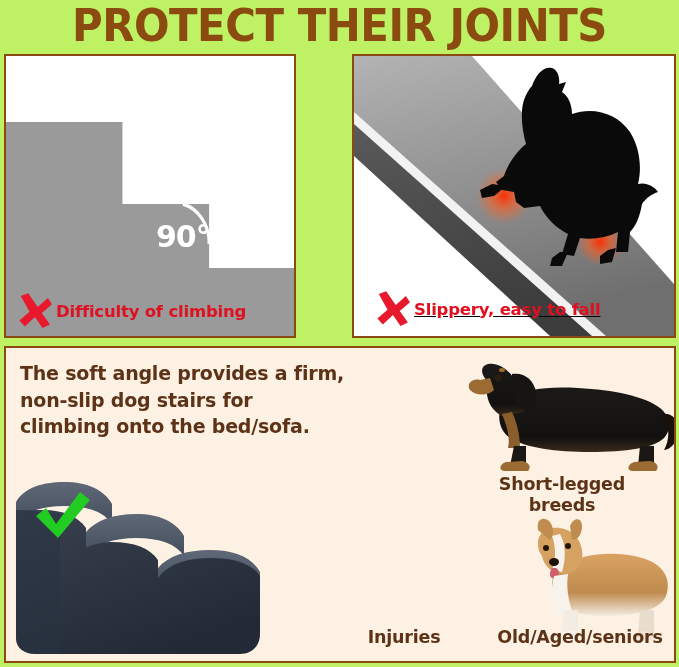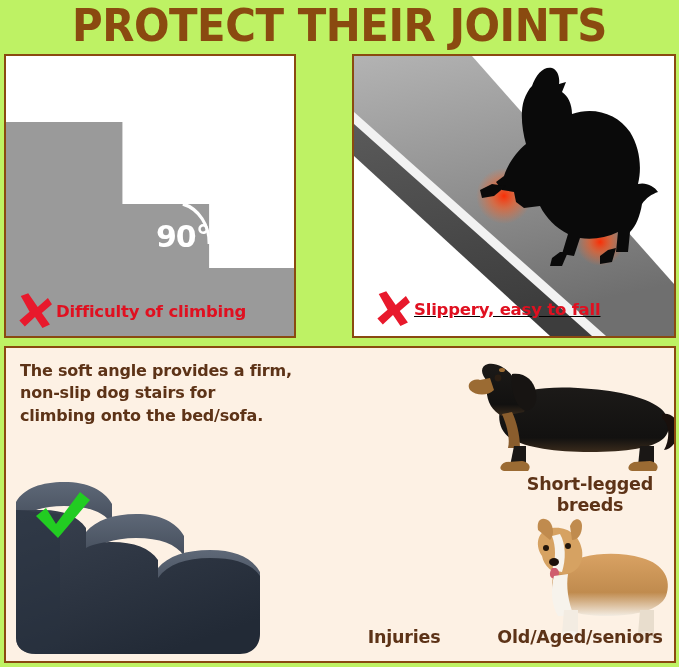--- a/index.html
+++ b/index.html
@@ -105,21 +105,21 @@
     border: 2px solid #8a4a10;
     box-sizing: border-box;
     background: #fdf1e4;
     overflow: hidden;
   }
   .headline {
     position: absolute;
     left: 14px;
     top: 12px;
     color: #5d3317;
-    font-size: 16px;
+    font-size: 19px;
     font-weight: bold;
     line-height: 1.40;
     letter-spacing: -0.2px;
     white-space: pre-line;
     z-index: 5;
   }
 
   
   .product-wrap {
     position: absolute;
@@ -170,21 +170,21 @@
     color: #5d3317;
     font-size: 17.5px;
     font-weight: bold;
     text-align: center;
     line-height: 1.22;
     letter-spacing: -0.2px;
     z-index: 6;
     white-space: pre-line;
   }
   #cap-short {
-    left: 500px;
+    left: 472px;
     top: 126px;
     width: 168px;
   }
   #cap-injuries {
     left: 318px;
     top: 279px;
     width: 160px;
   }
   #cap-old {
     left: 478px;

